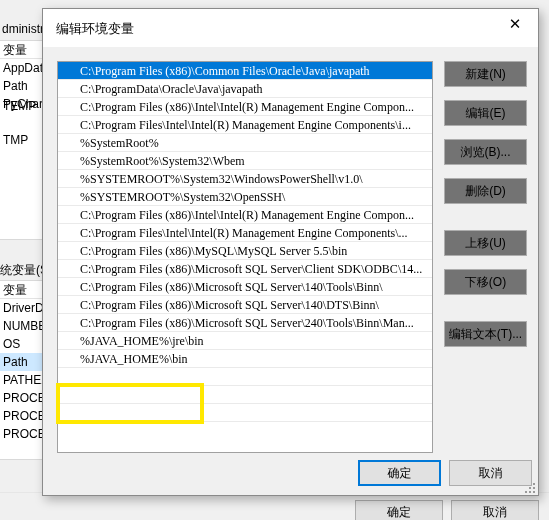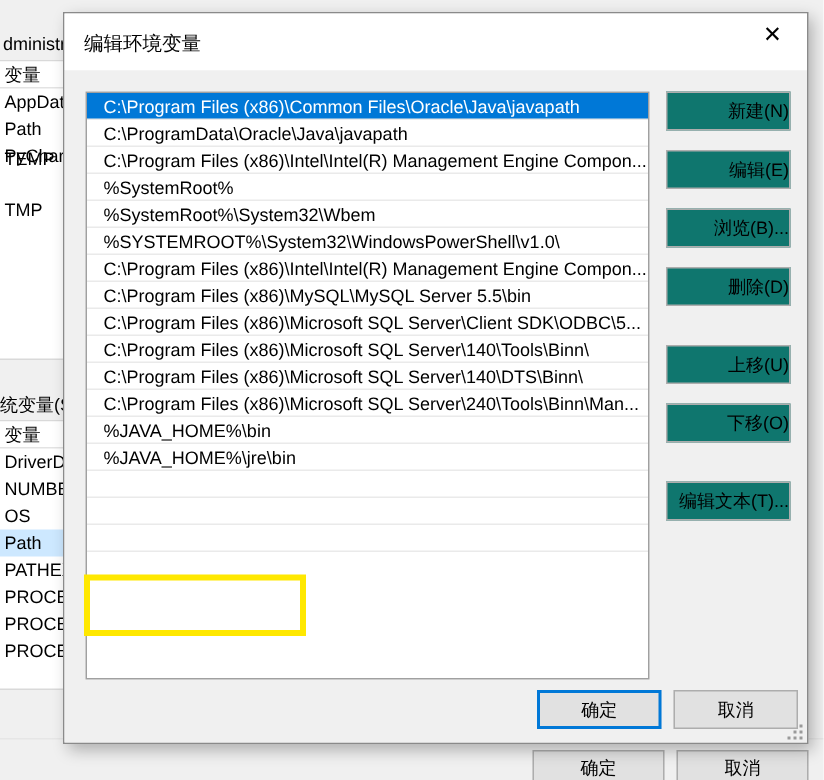--- a/index.html
+++ b/index.html
@@ -136,24 +136,25 @@
     background: #ffffff;
     border: 1px solid #a0a0a0;
     overflow: hidden;
   }
   .list-row {
     position: relative;
     height: 18px;
     line-height: 18px;
     font-size: 12px;
     color: #000;
-    padding-left: 11px;
+    padding-left: 22px;
     white-space: nowrap;
     overflow: hidden;
     border-bottom: 1px solid #eaeaea;
+    font-family: Liberation Serif, serif;
   }
   .list-row.selected {
     background: #0078d7;
     color: #ffffff;
   }
   .list-row.empty { color: transparent; }
 
   
   .highlight-box {
     position: absolute;
@@ -162,27 +163,27 @@
     border: 4px solid #ffe800;
     pointer-events: none;
     z-index: 9;
   }
 
   
   .side-btn {
     position: absolute;
     left: 401px;
     width: 83px; height: 26px;
-    background: #0f766e;
+    background: #737373;
     border: 1px solid #adadad;
     font-size: 12px;
     color: #000;
     font-family: "Liberation Sans", "DejaVu Sans", sans-serif;
     line-height: 24px;
-    text-align: right;
+    text-align: center;
     white-space: nowrap;
     overflow: hidden;
   }
 
   
   .dlg-btn {
     position: absolute;
     top: 413px;
     width: 83px; height: 26px;
     background: #e1e1e1;
@@ -260,31 +261,34 @@
       <div class="dlg-close">✕</div>
     </div>
 
     <div class="dlg-body">
 
       <div class="list-box">
         <div id="entry-rows">
             <div class="list-row selected">C:\Program Files (x86)\Common Files\Oracle\Java\javapath</div>
             <div class="list-row">C:\ProgramData\Oracle\Java\javapath</div>
             <div class="list-row">C:\Program Files (x86)\Intel\Intel(R) Management Engine Compon...</div>
+            <div class="list-row">C:\Program Files\Intel\Intel(R) Management Engine Components\i...</div>
             <div class="list-row">%SystemRoot%</div>
             <div class="list-row">%SystemRoot%\System32\Wbem</div>
             <div class="list-row">%SYSTEMROOT%\System32\WindowsPowerShell\v1.0\</div>
+            <div class="list-row">%SYSTEMROOT%\System32\OpenSSH\</div>
             <div class="list-row">C:\Program Files (x86)\Intel\Intel(R) Management Engine Compon...</div>
+            <div class="list-row">C:\Program Files\Intel\Intel(R) Management Engine Components\...</div>
             <div class="list-row">C:\Program Files (x86)\MySQL\MySQL Server 5.5\bin</div>
-            <div class="list-row">C:\Program Files (x86)\Microsoft SQL Server\Client SDK\ODBC\5...</div>
+            <div class="list-row">C:\Program Files (x86)\Microsoft SQL Server\Client SDK\ODBC\14...</div>
             <div class="list-row">C:\Program Files (x86)\Microsoft SQL Server\140\Tools\Binn\</div>
             <div class="list-row">C:\Program Files (x86)\Microsoft SQL Server\140\DTS\Binn\</div>
             <div class="list-row">C:\Program Files (x86)\Microsoft SQL Server\240\Tools\Binn\Man...</div>
+            <div class="list-row">%JAVA_HOME%\jre\bin</div>
             <div class="list-row">%JAVA_HOME%\bin</div>
-            <div class="list-row">%JAVA_HOME%\jre\bin</div>
             <div class="list-row empty">&nbsp;</div>
             <div class="list-row empty">&nbsp;</div>
             <div class="list-row empty">&nbsp;</div>
           </div>
       </div>
 
       <div class="highlight-box"></div>
 
       <div id="side-buttons">
           <div class="side-btn" style="top: 14px;">新建(N)</div>

